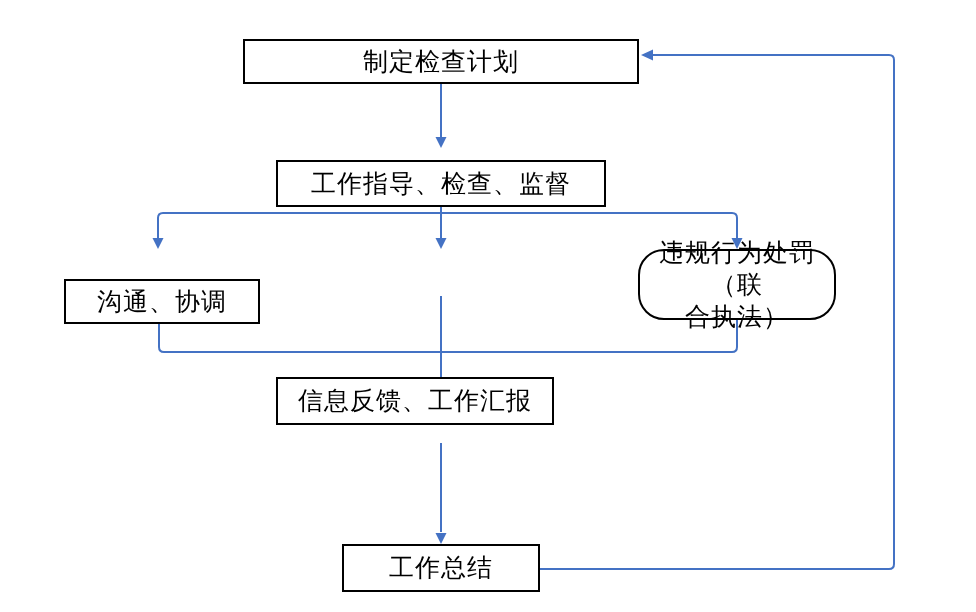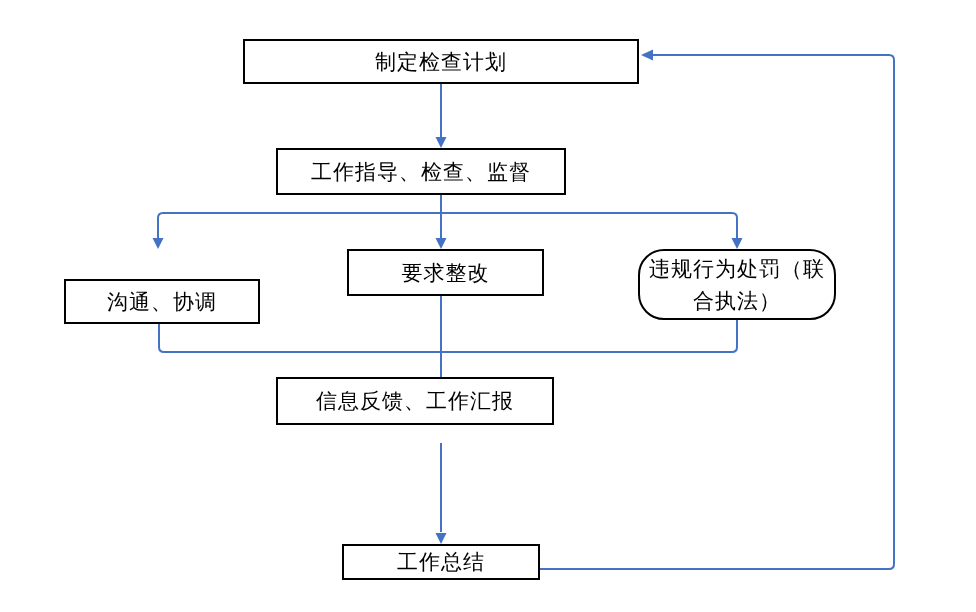--- a/index.html
+++ b/index.html
@@ -26,34 +26,34 @@
     box-sizing: border-box;
     border: 2px solid #000000;
     background: #ffffff;
     display: flex;
     align-items: center;
     justify-content: center;
     text-align: center;
     z-index: 2;
   }
   .node .label {
-    font-size: 21px;
+    font-size: 25px;
     line-height: 32px;
     color: #000000;
     white-space: pre-line;
     letter-spacing: 1px;
   }
   
   .n-plan      { left: 243px; top: 39px;  width: 396px; height: 45px; }
-  .n-guide     { left: 276px; top: 148px; width: 290px; height: 47px; }
+  .n-guide     { left: 276px; top: 160px; width: 330px; height: 47px; }
   .n-comm      { left: 64px;  top: 249px; width: 196px; height: 45px; margin-top: 30px; }
   .n-rectify   { left: 347px; top: 249px; width: 197px; height: 47px; }
   .n-punish    { left: 638px; top: 249px; width: 198px; height: 71px; border-radius: 26px; }
   .n-feedback  { left: 276px; top: 377px; width: 278px; height: 48px; }
-  .n-summary   { left: 342px; top: 544px; width: 198px; height: 36px; }
+  .n-summary   { left: 342px; top: 544px; width: 198px; height: 48px; }
 </style>
 </head>
 <body>
 
 <div class="canvas">
 
   <svg class="connector-layer" width="976" height="612" viewBox="0 0 976 612">
     <g stroke="#4472C4" stroke-width="2" fill="none">
 
       <g>
@@ -103,23 +103,20 @@
   </div>
 
   <div class="node n-guide">
     <span class="label">工作指导、检查、监督</span>
   </div>
 
   <div class="node n-comm">
     <span class="label">沟通、协调</span>
   </div>
 
-  <div class="node n-rectify">
-    <span class="label">要求整改</span>
-  </div>
 
   <div class="node n-punish">
     <span class="label">违规行为处罚（联
 合执法）</span>
   </div>
 
   <div class="node n-feedback">
     <span class="label">信息反馈、工作汇报</span>
   </div>
 

